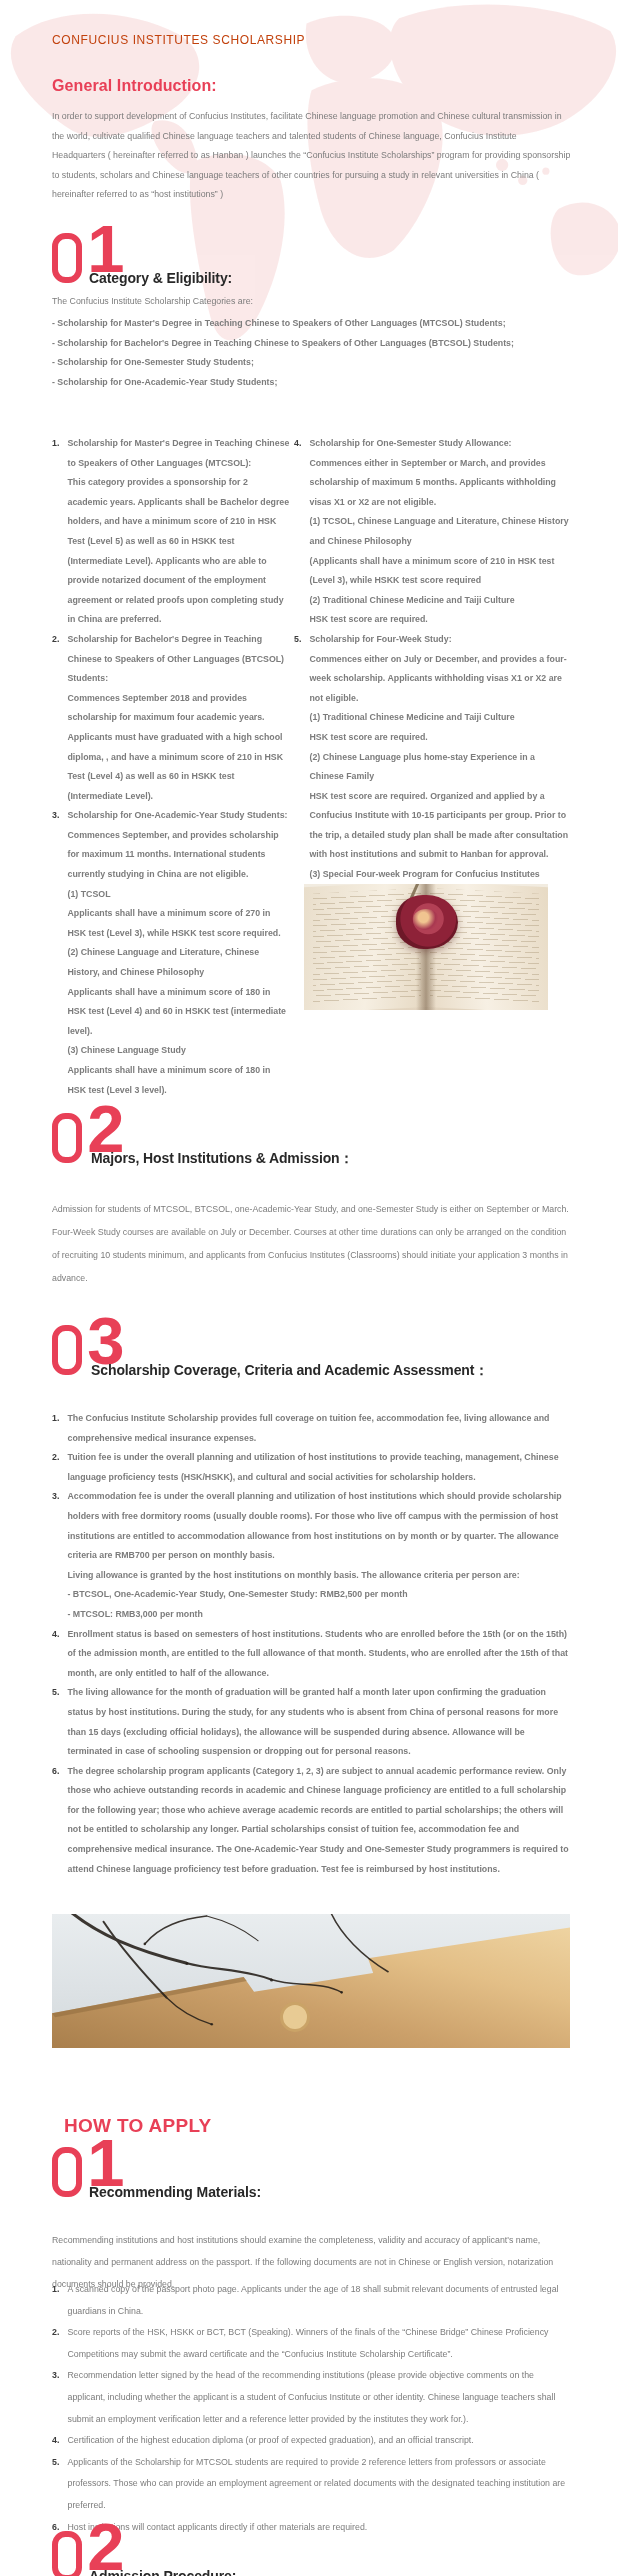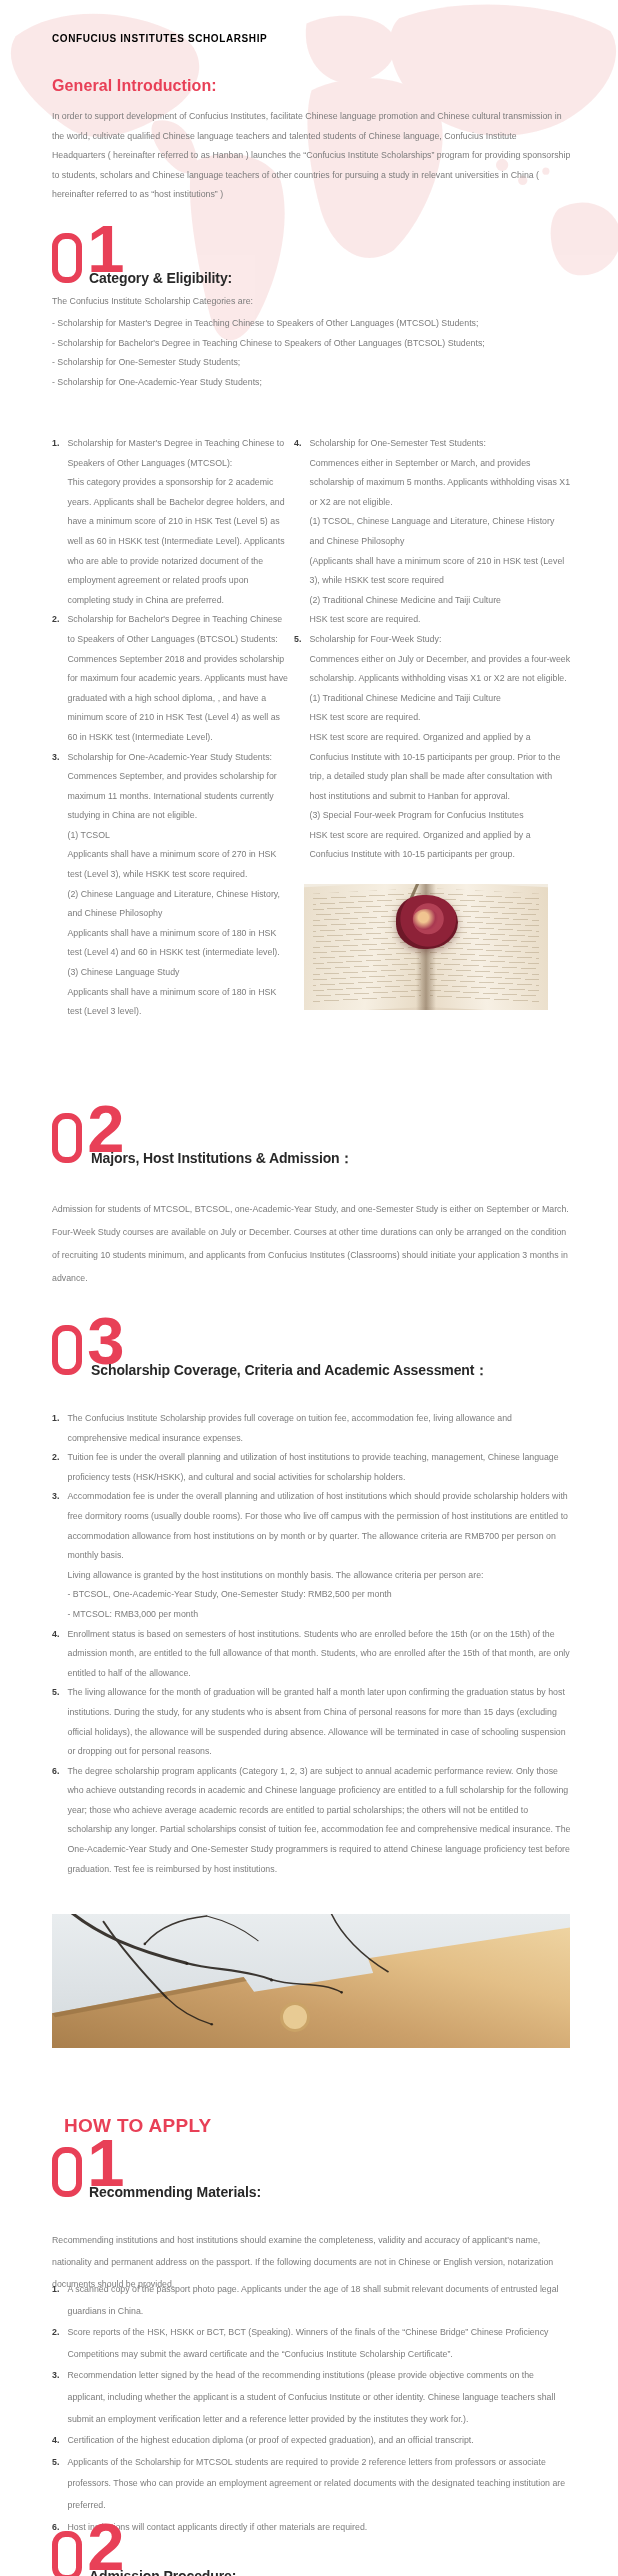--- a/index.html
+++ b/index.html
@@ -1,35 +1,35 @@
 <!DOCTYPE html>
 <html style="font-size:8.2px"><head>
 <meta charset="utf-8">
 <style>
   html,body{margin:0;padding:0;background:#ffffff;}
   .page{position:relative;width:618px;height:3413px;background:#ffffff;overflow:hidden;
         font-family:"Liberation Sans",sans-serif;}
   .bg-map{position:absolute;top:0;left:0;pointer-events:none;}
   .abs{position:absolute;}
-  .main-title{position:absolute;top:33px;left:52px;margin:0;font-size:10px;font-weight:700;
-              color:#000000;letter-spacing:0.6px;}
+  .main-title{position:absolute;top:33px;left:52px;margin:0;font-size:12px;font-weight:400;
+              color:#c2410c;letter-spacing:0.6px;}
   .red{color:#e84057;}
   .gi-head{position:absolute;top:77px;left:52px;margin:0;font-size:16px;font-weight:700;letter-spacing:0.1px;}
   .body{font-size:8.8px;color:#7c7c7c;letter-spacing:0;margin:0;}
   .gi-para{position:absolute;top:107px;left:52px;width:520px;line-height:19.6px;}
   
   .secnum{position:absolute;left:52px;height:50px;display:flex;align-items:flex-end;gap:5.2px;}
   .ring{width:30px;height:50px;box-sizing:border-box;border:6.7px solid #e84057;border-radius:13.4px;}
   .digit{font-size:67px;line-height:47px;font-weight:700;color:#e84057;transform:translateY(-11.3px);}
   .sechead{position:absolute;margin:0;font-size:14px;font-weight:700;color:#282828;letter-spacing:-0.1px;}
   .howto-title{position:absolute;top:2103px;left:52px;margin:12px;font-size:19px;font-weight:700;letter-spacing:0.3px;}
   
   .list{position:absolute;}
   .ln{display:block;}
-  .lh38 .ln{line-height:19.6px;}
+  .lh38 .ln{line-height:19.6px;font-weight:bold;}
   .lh42 .ln{line-height:21.6px;}
   .lh44 .ln{line-height:23px;}
   .li{position:relative;padding-left:15.5px;}
   .li .n{position:absolute;left:0;top:0;font-weight:700;color:#3b3b3b;font-size:8.8px;line-height:inherit;}
   .lh38 .li .n{line-height:19.6px;} .lh42 .li .n{line-height:21.6px;}
   
   .photo{position:absolute;overflow:hidden;}
   .book{top:884px;left:304px;width:244px;height:126px;background:linear-gradient(180deg,#f2ece1,#e2d4bf);}
   .book .pg{position:absolute;top:0;bottom:0;width:52%;}
   .book .pgL{left:0;background:linear-gradient(100deg,#e9decb,#f6efe2 55%,#e4d6bf);transform:skewY(-3deg);}
@@ -131,37 +131,38 @@
         </div>
       </div>
     </div>
 
   <div class="list lh38 body" style="top:434px;left:294px;width:277px">
 
       <div class="li">
         <span class="n">4.</span>
         <div>
 
-        <div class="ln">Scholarship for One-Semester Test Students:</div>
+        <div class="ln">Scholarship for One-Semester Study Allowance:</div>
           <div class="ln">Commences either in September or March, and provides scholarship of maximum 5 months. Applicants withholding visas X1 or X2 are not eligible.</div>
           <div class="ln">(1) TCSOL, Chinese Language and Literature, Chinese History and Chinese Philosophy</div>
           <div class="ln">(Applicants shall have a minimum score of 210 in HSK test (Level 3), while HSKK test score required</div>
           <div class="ln">(2) Traditional Chinese Medicine and Taiji Culture</div>
           <div class="ln">HSK test score are required.</div>
         </div>
       </div>
 
       <div class="li">
         <span class="n">5.</span>
         <div>
 
         <div class="ln">Scholarship for Four-Week Study:</div>
           <div class="ln">Commences either on July or December, and provides a four-week scholarship. Applicants withholding visas X1 or X2 are not eligible.</div>
           <div class="ln">(1) Traditional Chinese Medicine and Taiji Culture</div>
           <div class="ln">HSK test score are required.</div>
+          <div class="ln">(2) Chinese Language plus home-stay Experience in a Chinese Family</div>
           <div class="ln">HSK test score are required. Organized and applied by a Confucius Institute with 10-15 participants per group. Prior to the trip, a detailed study plan shall be made after consultation with host institutions and submit to Hanban for approval.</div>
           <div class="ln">(3) Special Four-week Program for Confucius Institutes</div>
           <div class="ln">HSK test score are required. Organized and applied by a Confucius Institute with 10-15 participants per group.</div>
         </div>
       </div>
     </div>
 
   <div class="photo book">
     <div class="pg pgL">
         <div class="txt"></div>

